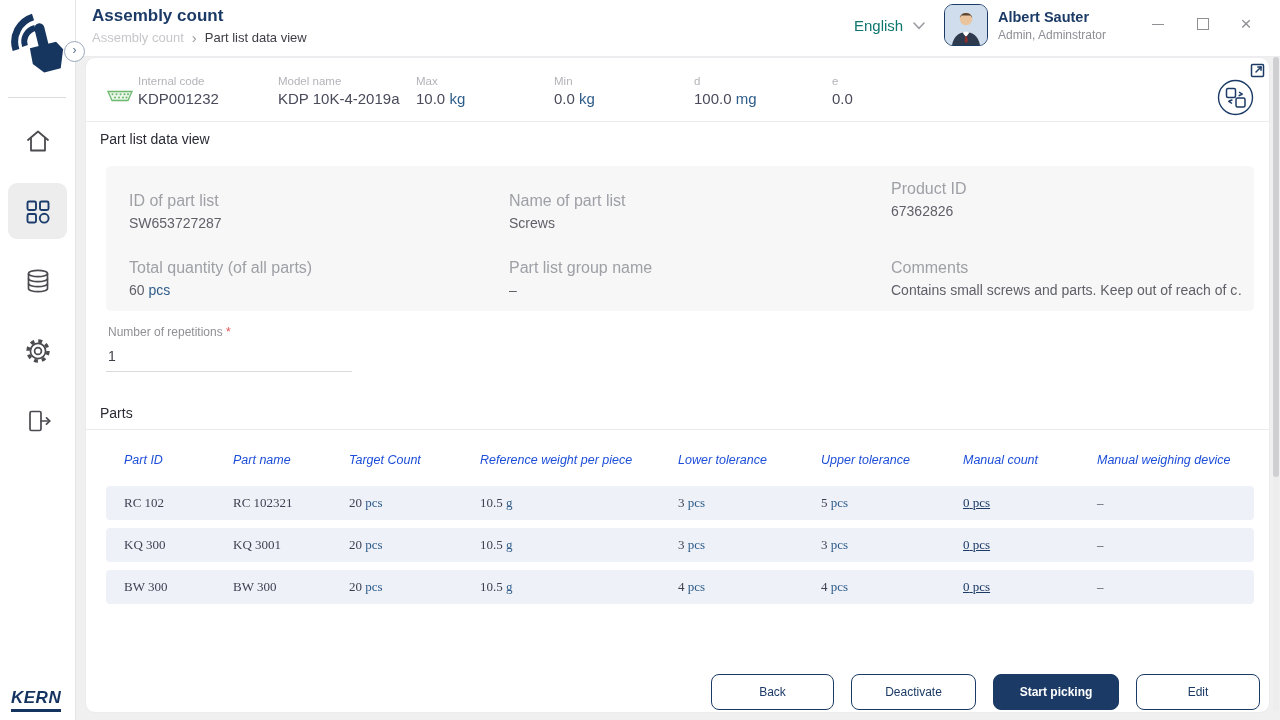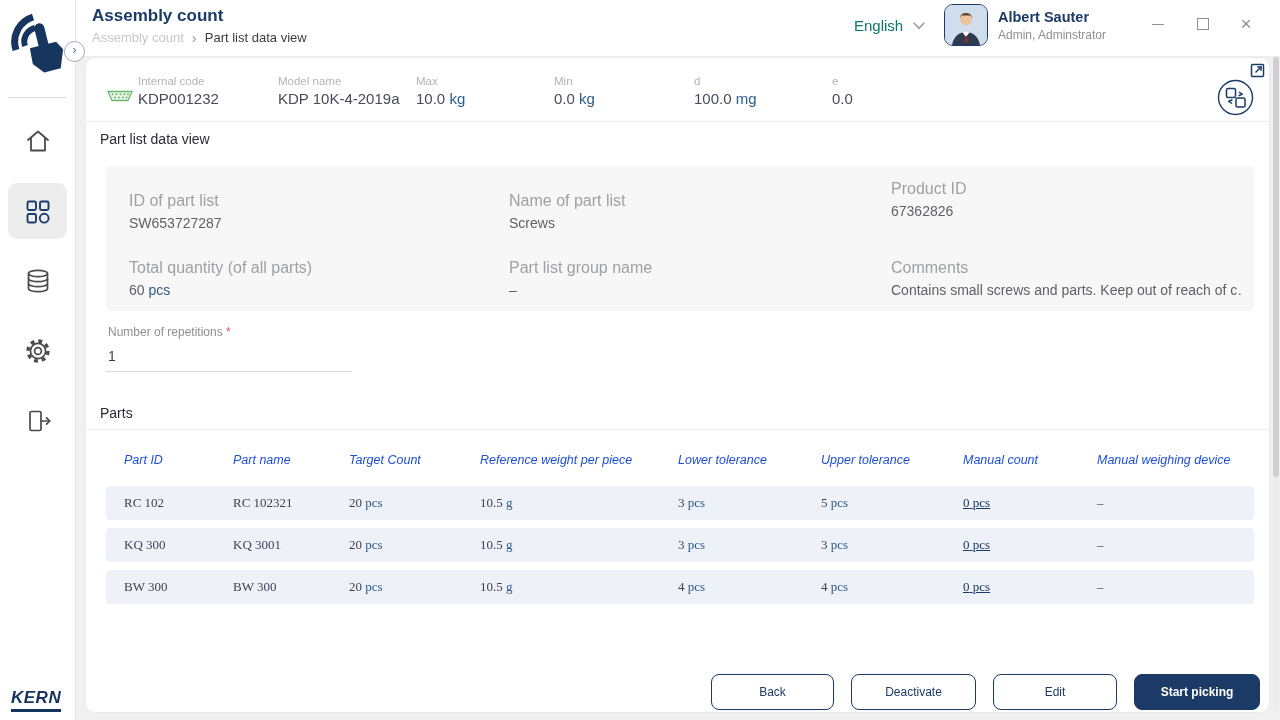--- a/index.html
+++ b/index.html
@@ -329,22 +329,22 @@
       <div><span>10.5</span> <span class="unit">g</span></div>
       <div><span>4</span> <span class="unit">pcs</span></div>
       <div><span>4</span> <span class="unit">pcs</span></div>
       <div><span class="mlink"><span>0</span> <span class="unit">pcs</span></span></div>
       <div>–</div>
     </div>
 
     <div class="actions">
       <button class="btn b1">Back</button>
       <button class="btn b2">Deactivate</button>
+      <button class="btn primary b4">Start picking</button>
       <button class="btn b3">Edit</button>
-      <button class="btn primary b4">Start picking</button>
     </div>
   </div>
 
   <div class="scrollbar">
     <div class="scroll-thumb"></div>
   </div>
 
 </div>
 
 </body></html>

